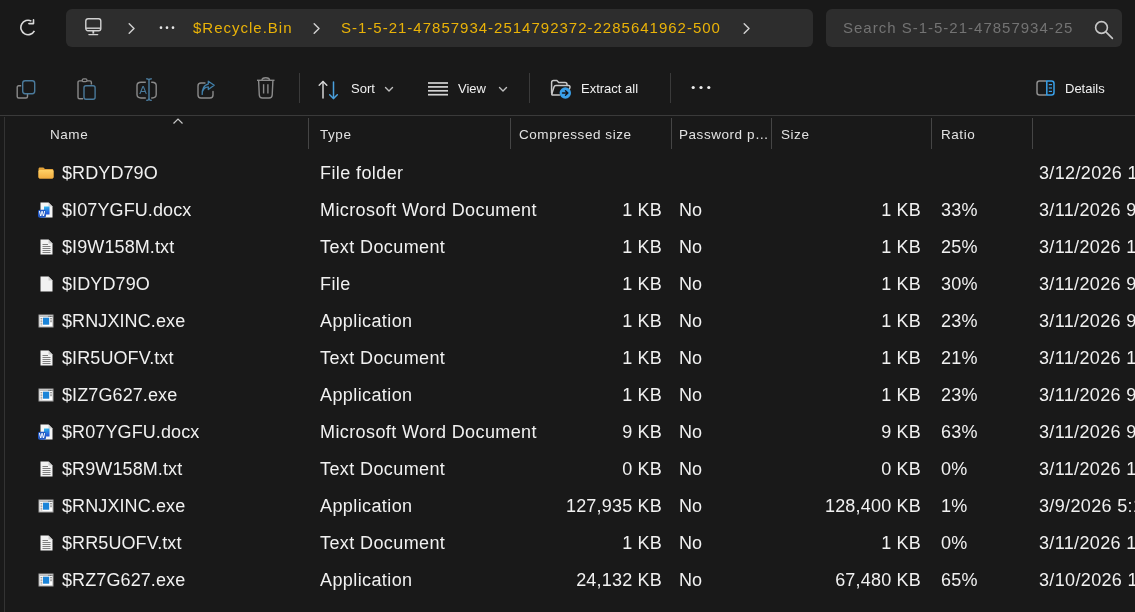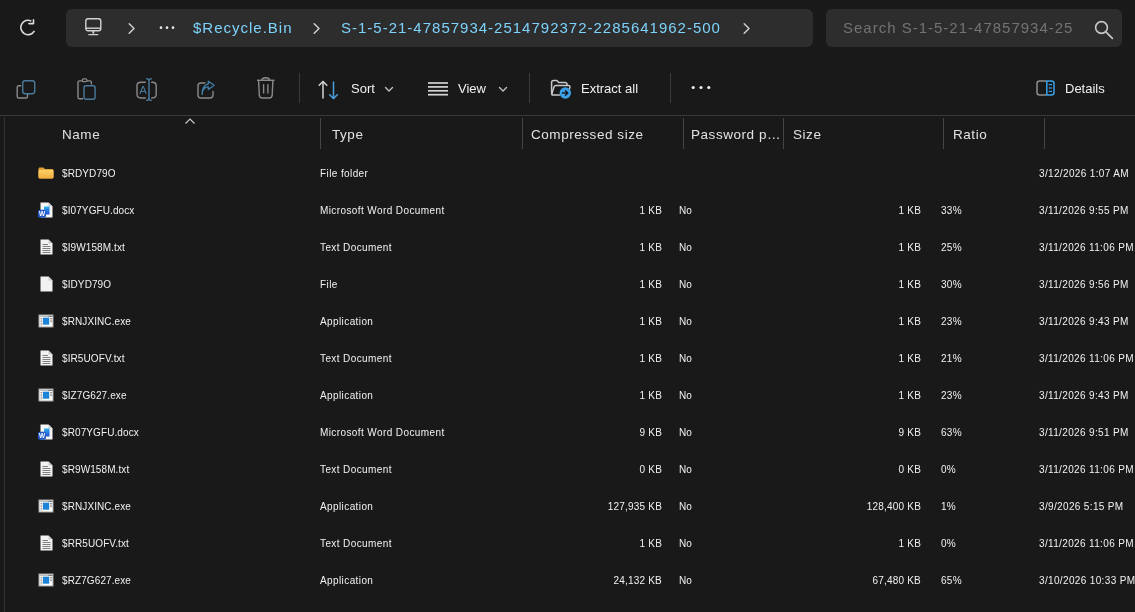--- a/index.html
+++ b/index.html
@@ -1,25 +1,25 @@
 <!DOCTYPE html>
 <html><head>
 <meta charset="utf-8">
 <style>
 *{margin:0;padding:0;box-sizing:border-box}
 html,body{width:1135px;height:612px;background:#191919;overflow:hidden}
 body{font-family:"Liberation Sans",sans-serif;position:relative;color:#f0f0f0}
 .abs{position:absolute}
 .field{background:#2d2d2d;border-radius:6px}
-.crumb{font-size:15px;color:#7dd3fc;line-height:38px;white-space:nowrap;letter-spacing:1px}
+.crumb{font-size:15px;color:#eab308;line-height:38px;white-space:nowrap;letter-spacing:1px}
 .tbtxt{font-size:13px;color:#f0f0f0;line-height:58px;white-space:nowrap;top:2px}
 .sep{width:1px;background:#3a3a3a}
 .hsep{width:1px;background:#454545}
 .hdr{font-size:13.5px;color:#e2e2e2;line-height:36px;white-space:nowrap;letter-spacing:0.55px}
-.row{position:absolute;left:0;width:1135px;height:37px;font-size:10px}
+.row{position:absolute;left:0;width:1135px;height:37px;font-size:18px}
 .row span{position:absolute;line-height:37px;white-space:nowrap;color:#f1f1f1}
 .ric{position:absolute;left:38px;top:10px}
 .c-name{left:62px;letter-spacing:0.1px}
 .c-type{left:320px;letter-spacing:0.4px}
 .c-csz{left:520px;width:142px;text-align:right;letter-spacing:0.2px}
 .c-pwd{left:679px}
 .c-sz{left:780px;width:141px;text-align:right;letter-spacing:0.2px}
 .c-ratio{left:941px;letter-spacing:0.3px}
 .c-date{left:1039px;letter-spacing:0.35px}
 </style>
@@ -207,21 +207,21 @@
     <path d="M10.8 1 H15.5 C16.9 1 18 2.1 18 3.5 V12.5 C18 13.9 16.9 15 15.5 15 H10.8 Z" stroke="#3aa0e8" stroke-width="1.5"></path>
     <g stroke="#3aa0e8" stroke-width="1.2">
         <path d="M12.8 4.6 H16"></path>
         <path d="M12.8 8 H16"></path>
         <path d="M12.8 11.4 H16"></path>
       </g>
   </svg>
   <div class="abs tbtxt" style="left:1065px">Details</div>
 </div>
 
-<div class="abs" style="left:12px;top:117px;width:1077px;height:36px">
+<div class="abs" style="left:0;top:117px;width:1077px;height:36px">
   <svg class="abs" style="left:171px;top:0px" width="14" height="9" viewBox="0 0 14 9" fill="none" stroke="#c8c8c8" stroke-width="1.2">
     <path d="M2.5 6.5 L7 2 L11.5 6.5"></path>
   </svg>
   <div class="abs hdr" style="left:50px">Name</div>
   <div class="abs hdr" style="left:320px">Type</div>
   <div class="abs hdr" style="left:519px">Compressed size</div>
   <div class="abs hdr" style="left:679px">Password p…</div>
   <div class="abs hdr" style="left:781px">Size</div>
   <div class="abs hdr" style="left:941px">Ratio</div>
   <div class="abs hsep" style="left:308px;top:1px;height:31px"></div>

